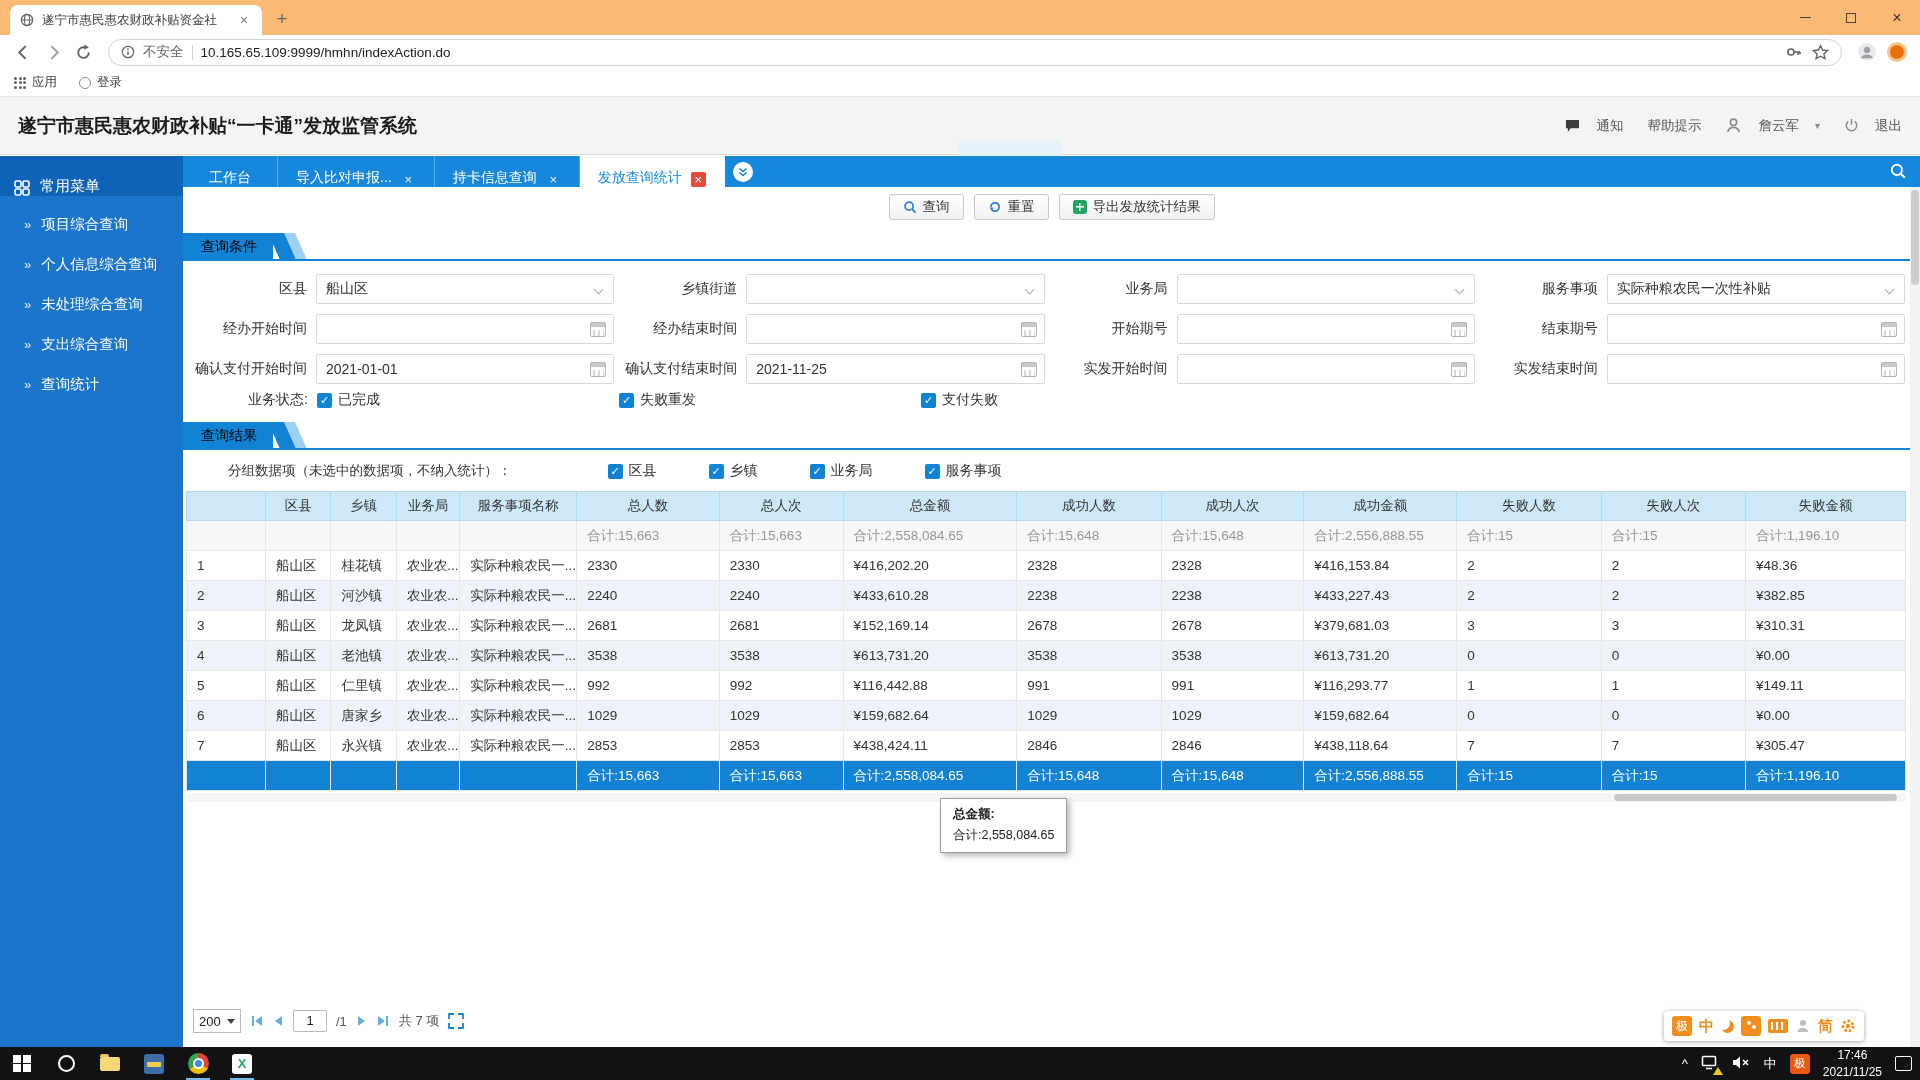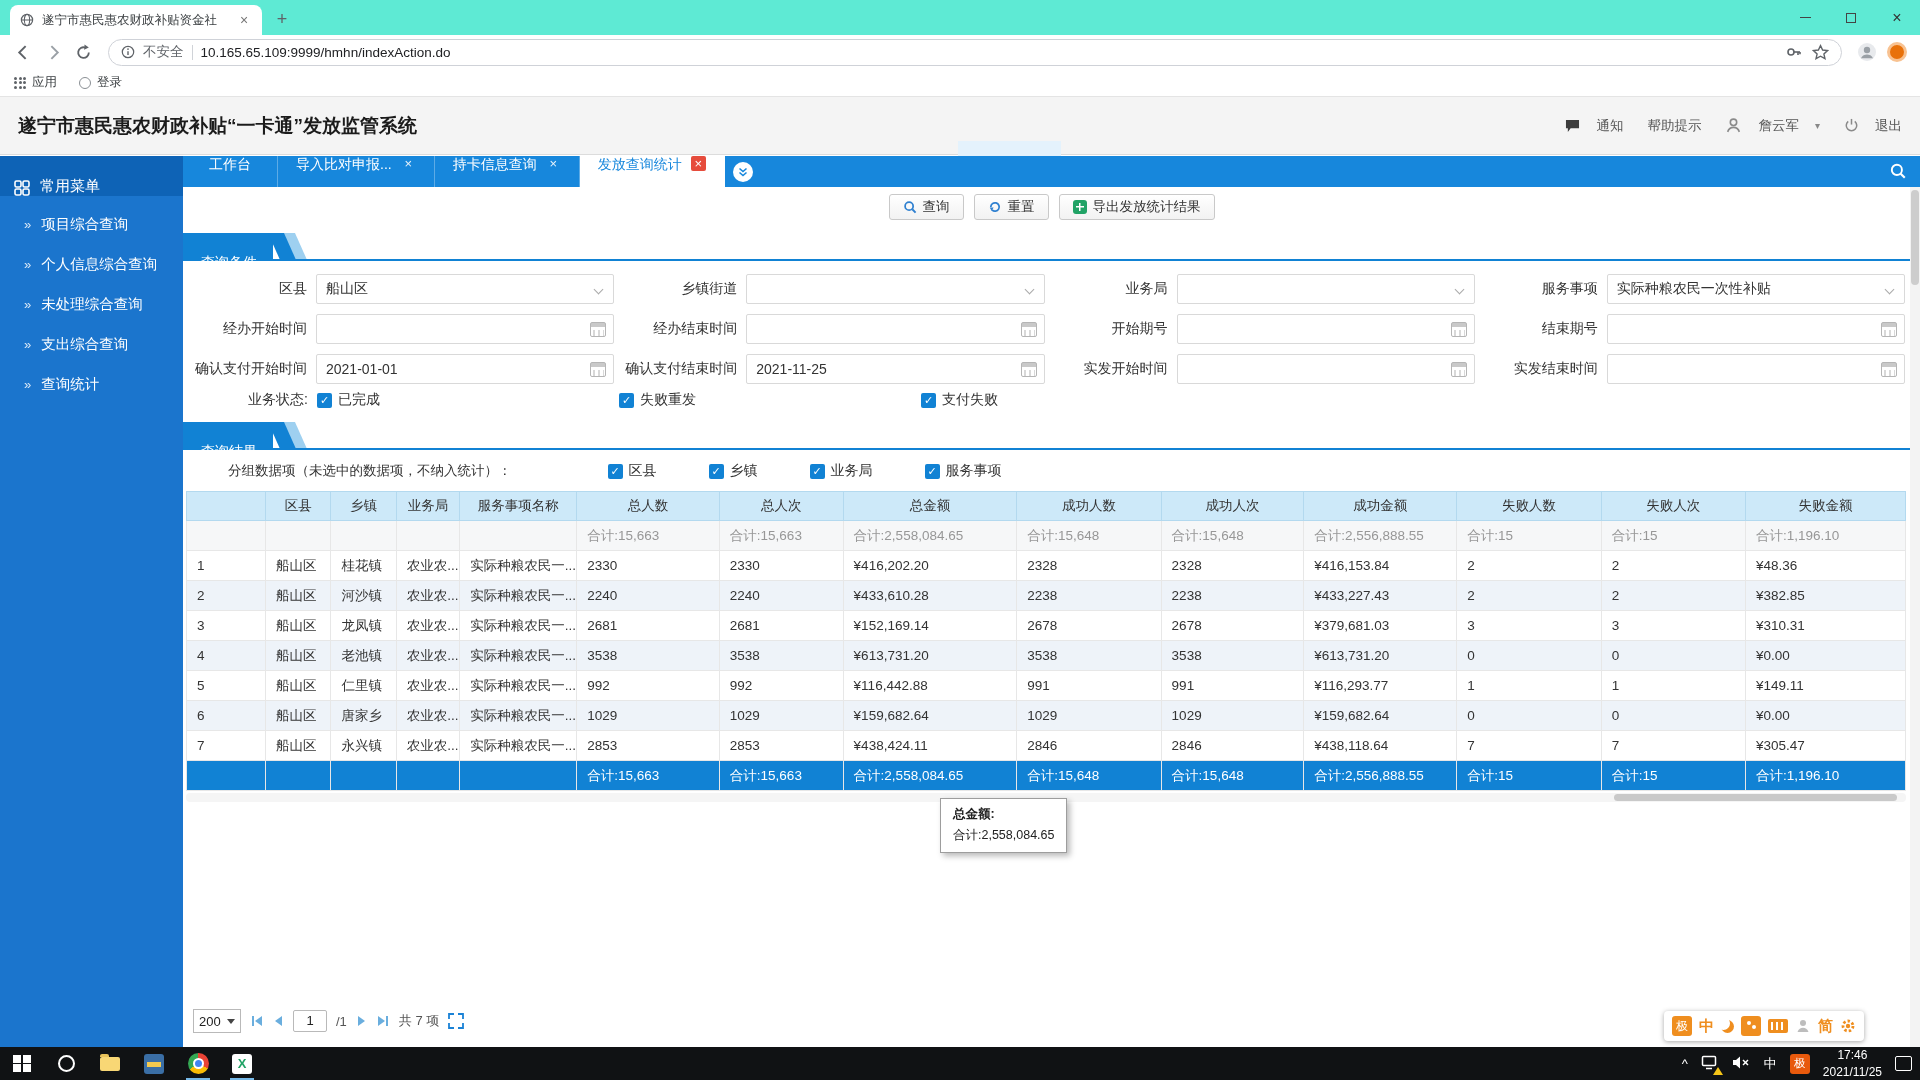--- a/index.html
+++ b/index.html
@@ -1,20 +1,20 @@
 <!DOCTYPE html>
 <html><head>
 <meta charset="utf-8">
 <style>
   * { box-sizing: border-box; margin:0; padding:0; }
   html,body { width:1920px; height:1080px; overflow:hidden; background:#fff;
               font-family:"Liberation Sans","DejaVu Sans",sans-serif; }
 
   
-  .tabstrip { height:35px; background:#5eead4; display:flex; align-items:flex-end; padding-left:10px; position:relative; }
+  .tabstrip { height:35px; background:#fdba74; display:flex; align-items:flex-end; padding-left:10px; position:relative; }
   .b-tab { height:30px; width:252px; background:#fff; border-radius:8px 8px 0 0; display:flex; align-items:center; gap:8px; padding:0 10px; }
   .b-tab-title { font-size:12.5px; color:#3c4043; white-space:nowrap; overflow:hidden; text-overflow:ellipsis; flex:1; }
   .b-tab-close { color:#777; font-size:14px; width:16px; text-align:center; flex:none; }
   .new-tab { width:28px; height:28px; font-size:18px; color:#5f6368; display:flex; align-items:center; justify-content:center; margin:0 0 2px 6px; }
   .win-controls { position:absolute; right:0; top:0; height:35px; display:flex; }
   .wc { width:46px; height:35px; display:flex; align-items:center; justify-content:center; color:#333; }
   .wc-min i { display:block; width:11px; height:0; border-bottom:1.5px solid #444; }
   .wc-max i { display:block; width:10px; height:10px; border:1.4px solid #444; }
   .wc-close { font-size:16px; }
 
@@ -48,37 +48,37 @@
 
   .sidebar { width:183px; background:#1b75cd; flex:none; }
   .side-hd { height:40px; background:#0e63b6; color:#fff; display:flex; align-items:flex-end; gap:10px; padding:0 14px; font-size:15px; }
   .side-item { height:40px; display:flex; align-items:center; gap:10px; padding-left:24px; color:#fff; font-size:14.5px; cursor:pointer; }
   .side-item:first-of-type { margin-top:8px; }
   .side-ic { font-size:13px; opacity:.85; }
 
   .content { flex:1; position:relative; display:flex; flex-direction:column; background:#fff; overflow:hidden; }
 
   .tabbar { height:31px; background:#1787dc; display:flex; align-items:stretch; position:relative; flex:none; }
-  .app-tab { display:flex; align-items:flex-start; gap:9px; padding:0 18px; color:#fff; font-size:14px; border-right:1px solid rgba(255,255,255,.3); cursor:pointer; }
+  .app-tab { display:flex; align-items:flex-end; gap:9px; padding:0 18px; color:#fff; font-size:14px; border-right:1px solid rgba(255,255,255,.3); cursor:pointer; }
   .app-tab:first-child { padding:0 26px; }
   .app-tab.active { background:#fff; color:#1787dc; }
   .tab-close { font-size:13px; line-height:15px; width:15px; height:15px; text-align:center; color:#fff; opacity:.9; }
   .app-tab.active .tab-close { background:#e64c3c; color:#fff; border-radius:2px; opacity:1; }
   .tab-more { align-self:center; width:20px; height:20px; border-radius:50%; background:#fff; display:flex; align-items:center; justify-content:center; margin-left:8px; }
   .tab-search { position:absolute; right:13px; top:6px; }
 
   .toolbar { flex:none; display:flex; justify-content:center; gap:10px; padding:7px 0 6px; background:#fff; }
   .btn { display:inline-flex; align-items:center; gap:6px; border:1px solid #c9c9c9; background:linear-gradient(#fff,#f2f2f2); border-radius:3px; padding:3px 13px; font-size:13.5px; color:#333; cursor:pointer; }
   .xls-ic { width:14px; height:14px; background:#21a366; border-radius:3px; position:relative; }
   .xls-ic::after { content:""; position:absolute; inset:3px; background:
       linear-gradient(#fff,#fff) center/8px 1.5px no-repeat,
       linear-gradient(#fff,#fff) center/1.5px 8px no-repeat; }
 
   .panel-hd { flex:none; border-bottom:2px solid #1182d4; margin-top:9px; position:relative; height:26px; }
-  .panel-tab { position:absolute; left:0; bottom:0; height:26px; background:#1182d4; color:#ffffff; font-size:14px; line-height:26px; padding:16px 16px 0 18px; }
+  .panel-tab { position:absolute; left:0; bottom:0; height:26px; background:#1182d4; color:#000000; font-size:14px; line-height:26px; padding:0 16px 0 18px; }
   .panel-tab::after { content:""; position:absolute; right:-11px; top:0; height:100%; width:16px; background:#1182d4; transform:skewX(24deg); transform-origin:top left; }
   .panel-tab::before { content:""; position:absolute; right:-22px; top:0; height:100%; width:12px; background:#9ed0f0; transform:skewX(24deg); transform-origin:top left; }
 
   .query-form { flex:none; padding:8px 10px 2px 6px; }
   .form-row { display:flex; }
   .field { flex:1; display:flex; align-items:center; margin:5px 5px; min-width:0; }
   .f-label { width:122px; flex:none; text-align:right; padding-right:9px; font-size:14px; color:#333; white-space:nowrap; }
   .f-control { flex:1; height:30px; border:1px solid #d9d9d9; border-radius:2px; background:#fff; display:flex; align-items:center; padding:0 26px 0 9px; position:relative; font-size:14px; color:#333; min-width:0; }
   .f-value { white-space:nowrap; overflow:hidden; }
   .arrow-down { position:absolute; right:11px; top:11px; width:7px; height:7px; border-right:1.5px solid #aaa; border-bottom:1.5px solid #aaa; transform:rotate(45deg); }

